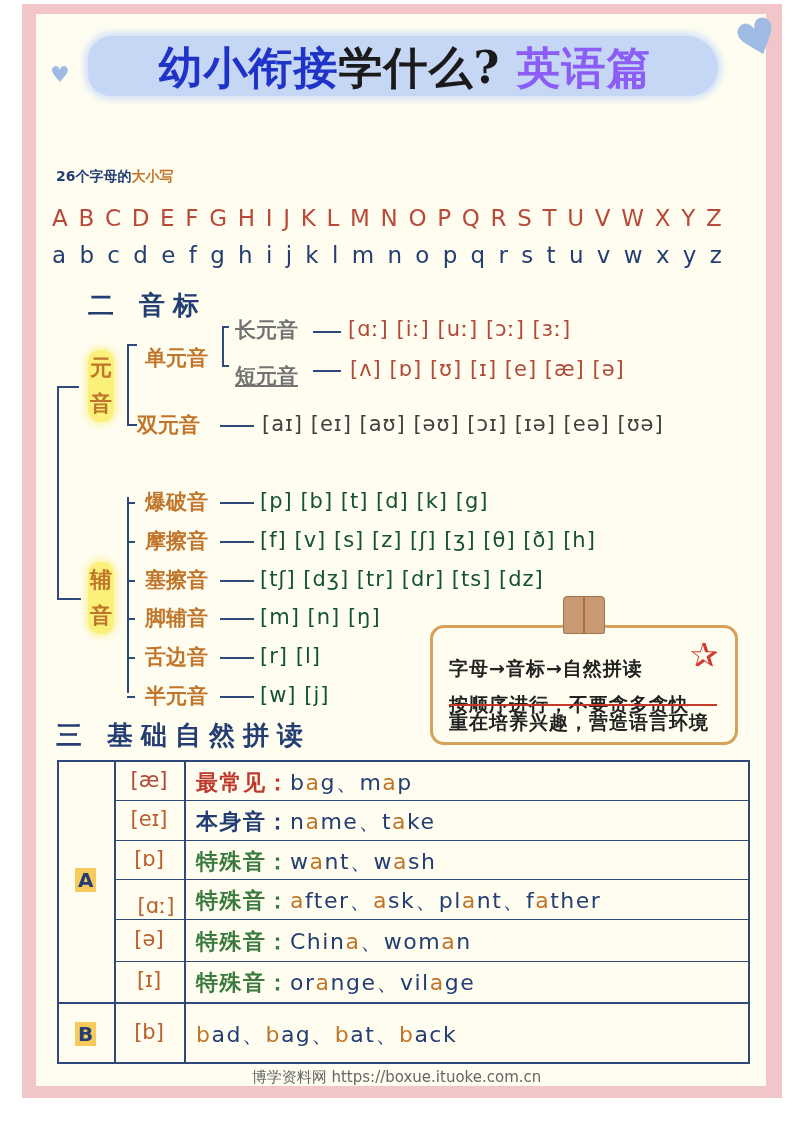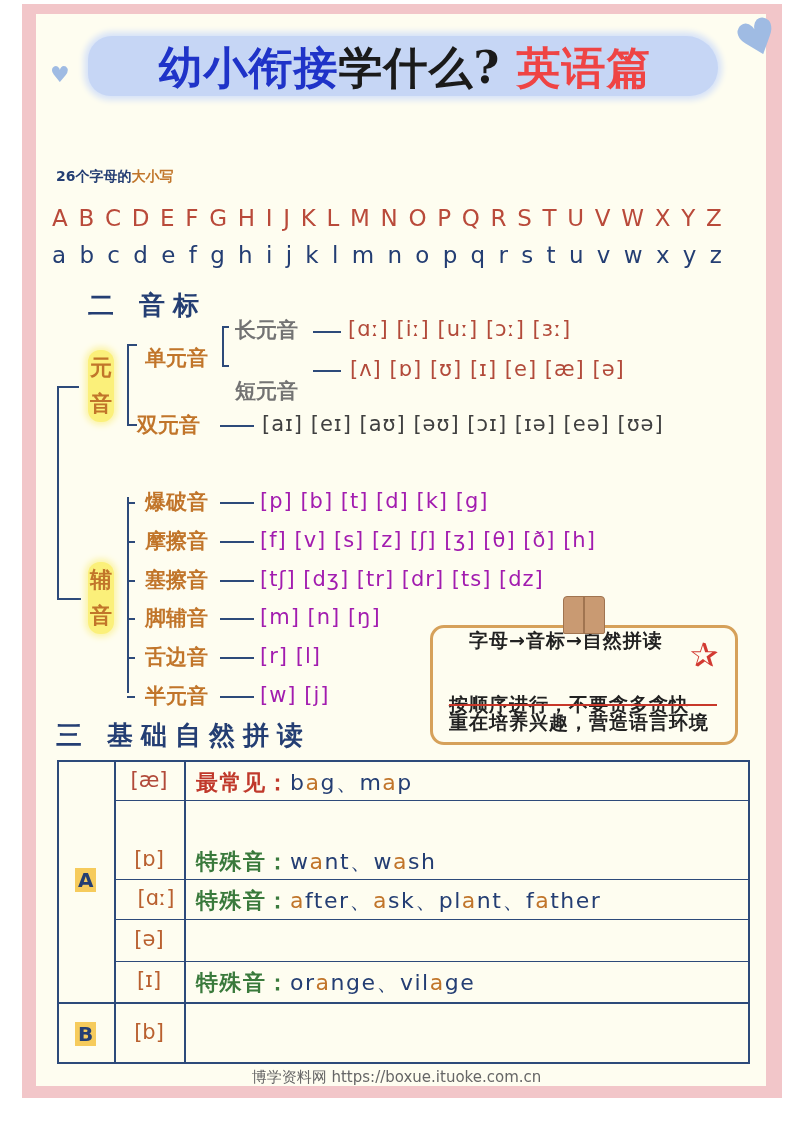--- a/index.html
+++ b/index.html
@@ -21,21 +21,21 @@
       background: #c6d6f5; border-radius: 30px 40px 35px 28px;
       box-shadow: 0 0 6px 4px #d6e2f8;
     }
     .title {
       position: absolute; left: 100px; top: 38px; width: 610px; height: 60px;
       text-align: center; font-family: "DejaVu Serif", serif; font-weight: bold;
       font-size: 44px; line-height: 60px; letter-spacing: 1px;
     }
     .title .t-blue { color: #1f33c8; }
     .title .t-black { color: #1a1a1a; }
-    .title .t-red { color: #ef4444; }
+    .title .t-red { color: #8b5cf6; }
 
     .heart { position: absolute; color: #9fbbe3; }
     .heart-left { left: 50px; top: 62px; font-size: 22px; }
     .heart-right { left: 736px; top: 10px; font-size: 48px; transform: rotate(-20deg); }
 
     
     .sec-header { position: absolute; font-weight: bold; color: #243e73; font-size: 26px; letter-spacing: 8px; }
     .sec-header .hl {
       position: absolute; left: -3px; right: -6px; bottom: 2px; height: 14px; background: #f6cb5c; z-index: -1;
     }
@@ -55,21 +55,21 @@
       text-align: center; line-height: 36px; background: #fbf07a; border-radius: 12px;
       box-shadow: 0 0 6px 3px #fbf3a6;
     }
     .node { position: absolute; font-weight: bold; font-size: 21px; }
     .orange-node { color: #c1752a; }
     .green-node { color: #737373; }
     .dash { position: absolute; height: 2px; background: #2d4a7a; }
     .ipa { position: absolute; font-size: 21px; letter-spacing: 1px; }
     .ipa-red { color: #b24a3a; }
     .ipa-gold { color: #404040; }
-    .ipa-blue { color: #a21caf; }
+    .ipa-blue { color: #14532d; }
 
     
     .note-card {
       position: absolute; left: 430px; top: 625px; width: 308px; height: 120px;
       border: 3px solid #d6a15a; border-radius: 14px; background: #fefdf0;
     }
     .note-line { position: absolute; left: 16px; font-size: 19px; color: #222; font-weight: bold; letter-spacing: 1px; }
     .note-underline { position: absolute; left: 16px; top: 76px; width: 268px; height: 2px; background: #c8382a; }
     .tape {
       position: absolute; left: 563px; top: 596px; width: 42px; height: 38px;
@@ -194,21 +194,21 @@
 <div class="line" style="left:127px; top:344px; width:2px; height:82px;"></div>
 <div class="line" style="left:127px; top:344px; width:10px; height:2px;"></div>
 <div class="line" style="left:127px; top:424px; width:10px; height:2px;"></div>
 <div class="node orange-node" style="left:145px; top:344px;">单元音</div>
 <div class="line" style="left:222px; top:326px; width:2px; height:40px;"></div>
 <div class="line" style="left:222px; top:326px; width:7px; height:2px;"></div>
 <div class="line" style="left:222px; top:365px; width:7px; height:2px;"></div>
 <div class="node green-node" style="left:235px; top:316px;">长元音</div>
 <div class="dash" style="left:313px; top:331px; width:28px;"></div>
 <div class="ipa ipa-red" style="left:348px; top:317px;">[ɑː] [iː] [uː] [ɔː] [ɜː]</div>
-<div class="node green-node" style="left:235px; top:377px;">短元音</div>
+<div class="node green-node" style="left:235px; top:362px;text-decoration:underline;">短元音</div>
 <div class="dash" style="left:313px; top:370px; width:28px;"></div>
 <div class="ipa ipa-red" style="left:350px; top:357px;">[ʌ] [ɒ]  [ʊ] [ɪ] [e] [æ] [ə]</div>
 <div class="node orange-node" style="left:137px; top:411px;">双元音</div>
 <div class="dash" style="left:220px; top:425px; width:34px;"></div>
 <div class="ipa ipa-gold" style="left:262px; top:412px;">[aɪ] [eɪ] [aʊ] [əʊ] [ɔɪ] [ɪə] [eə] [ʊə]</div>
 
 <div class="vert-label" style="left:88px; top:562px;">
   <div>辅</div>
   <div>音</div>
 </div>
@@ -234,21 +234,21 @@
     <div class="node orange-node" style="left: 145px; top: 643.2px;">舌边音</div>
     <div class="dash" style="left: 220px; top: 657.2px; width: 34px;"></div>
     <div class="ipa ipa-blue" style="left: 260px; top: 644.2px;">[r] [l]</div>
     <div class="line" style="left: 127px; top: 696px; width: 8px; height: 2px;"></div>
     <div class="node orange-node" style="left: 145px; top: 682px;">半元音</div>
     <div class="dash" style="left: 220px; top: 696px; width: 34px;"></div>
     <div class="ipa ipa-blue" style="left: 260px; top: 683px;">[w] [j]</div>
   </div>
 
 <div class="note-card">
-  <div class="note-line" style="top:0;margin-left:20px;">字母→音标→自然拼读</div>
+  <div class="note-line" style="top:28px;">字母→音标→自然拼读</div>
   <div class="note-line" style="top:64px;font-family:Liberation Serif, serif;">按顺序进行，不要贪多贪快</div>
   <div class="note-underline"></div>
   <div class="note-line" style="top:82px;">重在培养兴趣，营造语言环境</div>
 </div>
 <div class="tape"></div>
 <span class="star-icon">✰</span>
 
 <div class="sec-header" style="left:56px; top:718px;">
   <span class="hl"></span>
   <span class="txt">三 基础自然拼读</span>
@@ -257,33 +257,39 @@
 <div class="phonics-table" id="phonics-table">
   <div class="t-col-div" style="left:55px; height:300px;"></div>
   <div class="t-col-div" style="left:125px; height:300px;"></div>
   <div style="position:absolute; left:0; top:240px; width:691px; height:2px; background:#2d4a7a;"></div>
   <span class="letter-badge" style="left:16px; top:106px;">A</span>
   <span class="letter-badge" style="left:16px; top:260px;">B</span>
 <div class="t-row" style="top: 0px; height: 39px;">
       <div class="ipa-cell red" style="top: 5.5px;">[æ]</div>
       <div class="word-cell" style="top: 5.5px;"><span class="lbl-red">最常见：</span>b<span class="hl-a">a</span>g、m<span class="hl-a">a</span>p</div>
     </div>
+    <div class="t-row" style="top: 39px; height: 40px;">
+      <div class="ipa-cell" style="top: 6px;">[eɪ]</div>
+      <div class="word-cell" style="top: 6px;"><span class="lbl-blue">本身音：</span>n<span class="hl-a">a</span>me、t<span class="hl-a">a</span>ke</div>
+    </div>
     <div class="t-row" style="top: 79px; height: 39px;">
       <div class="ipa-cell" style="top: 5.5px;">[ɒ]</div>
       <div class="word-cell" style="top: 5.5px;"><span class="lbl-green">特殊音：</span>w<span class="hl-a">a</span>nt、w<span class="hl-a">a</span>sh</div>
     </div>
     <div class="t-row" style="top: 118px; height: 40px;">
-      <div class="ipa-cell" style="top: 6px; padding-left: 14px;">[ɑː]</div>
+      <div class="ipa-cell" style="top: 14px; padding-left: 14px;">[ɑː]</div>
       <div class="word-cell" style="top: 6px;"><span class="lbl-green">特殊音：</span><span class="hl-a">a</span>fter、<span class="hl-a">a</span>sk、pl<span class="hl-a">a</span>nt、f<span class="hl-a">a</span>ther</div>
     </div>
     <div class="t-row" style="top: 158px; height: 42px;">
       <div class="ipa-cell" style="top: 7px;">[ə]</div>
+      <div class="word-cell" style="top: 7px;"><span class="lbl-green">特殊音：</span>Chin<span class="hl-a">a</span>、wom<span class="hl-a">a</span>n</div>
     </div>
     <div class="t-row" style="top: 200px; height: 40px; border-bottom: none;">
       <div class="ipa-cell" style="top: 6px;">[ɪ]</div>
       <div class="word-cell" style="top: 6px;"><span class="lbl-green">特殊音：</span>or<span class="hl-a">a</span>nge、vil<span class="hl-a">a</span>ge</div>
     </div>
     <div class="t-row" style="top: 242px; height: 58px; border-bottom: none;">
       <div class="ipa-cell" style="top: 16px;">[b]</div>
+      <div class="word-cell" style="top: 16px;"><span class="hl-a">b</span>ad、<span class="hl-a">b</span>ag、<span class="hl-a">b</span>at、<span class="hl-a">b</span>ack</div>
     </div>
   </div>
 
 <div class="footer">博学资料网 https://boxue.ituoke.com.cn</div>
 
 </body></html>

